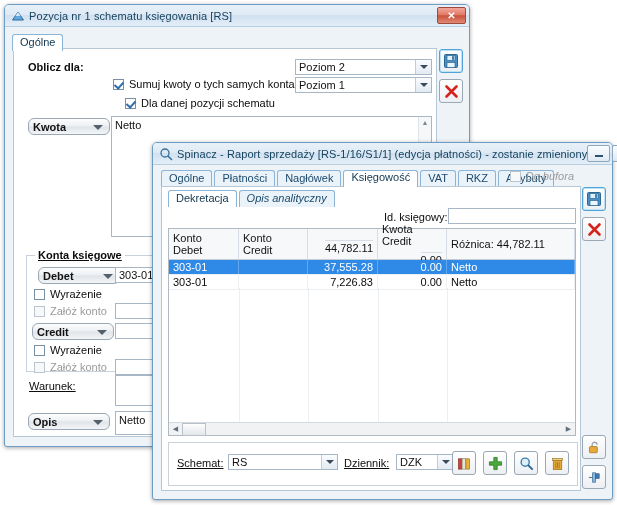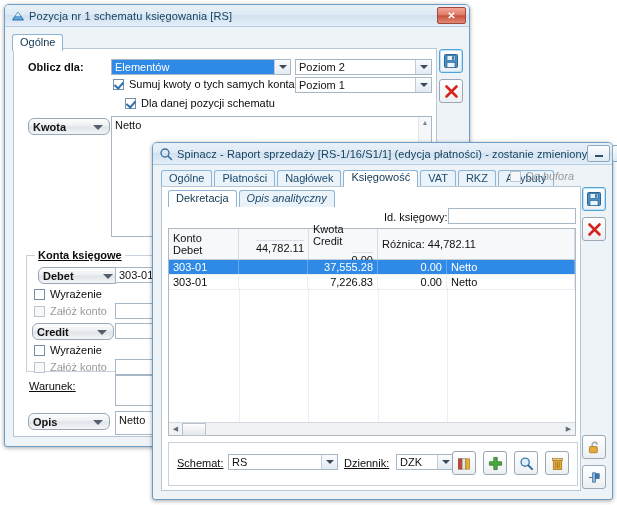--- a/index.html
+++ b/index.html
@@ -166,24 +166,20 @@
         <span>Ogólne</span>
       </div>
     </div>
 
     <div class="panel" style="position:absolute; left:8px; top:43px; width:424px; height:389px;">
 
       <div class="label" style="position:absolute; left:14px; top:12px; font-weight:bold;">
         <span class="ul" style="text-decoration:none">Oblicz dla:</span>
       </div>
 
-      <div class="combo sel" style="position:absolute; left:97px; top:10px; width:180px;">
-        <span>Elementów</span>
-        <span class="arrow"></span>
-      </div>
       <div class="combo" style="position:absolute; left:281px; top:10px; width:137px;">
         <span>Poziom 2</span>
         <span class="arrow"></span>
       </div>
 
       <div class="cb" style="position:absolute; left:99px; top:29px;">
         <span class="cbox checked"></span>
         <span>Sumuj kwoty o tych samych kontach</span>
       </div>
       <div class="combo" style="position:absolute; left:281px; top:28px; width:137px;">
@@ -330,20 +326,23 @@
       </div>
       <div class="tbox" style="position:absolute; left:286px; top:21px; width:128px;">
         <span></span>
       </div>
 
       <div class="grid" style="position:absolute; left:6px; top:41px; width:408px; height:208px; display:flex; flex-direction:column;">
         <div class="ghead" style="height:30px;">
           <div class="gh" style="width:70px;">
             <span class="ttl">Konto Debet</span>
           </div>
+          <div class="gh" style="width:69px;">
+            <span class="ttl">Konto Credit</span>
+          </div>
           <div class="gh" style="width:70px; align-items:center;">
             <span class="sum" style="align-self:flex-end;">44,782.11</span>
           </div>
           <div class="gh" style="width:69px; align-items:center;">
             <span class="ttl">Kwota Credit</span>
             <span class="sum" style="align-self:flex-end;">0.00</span>
           </div>
           <div class="gh" style="flex:1; justify-content:center;">
             <span class="ttl">Różnica: 44,782.11</span>
           </div>

